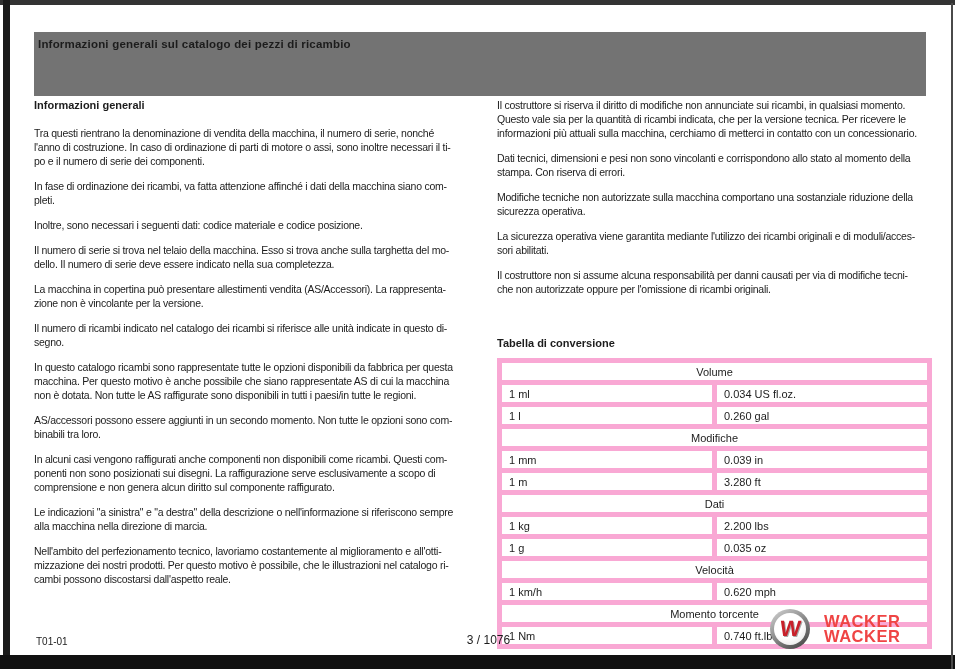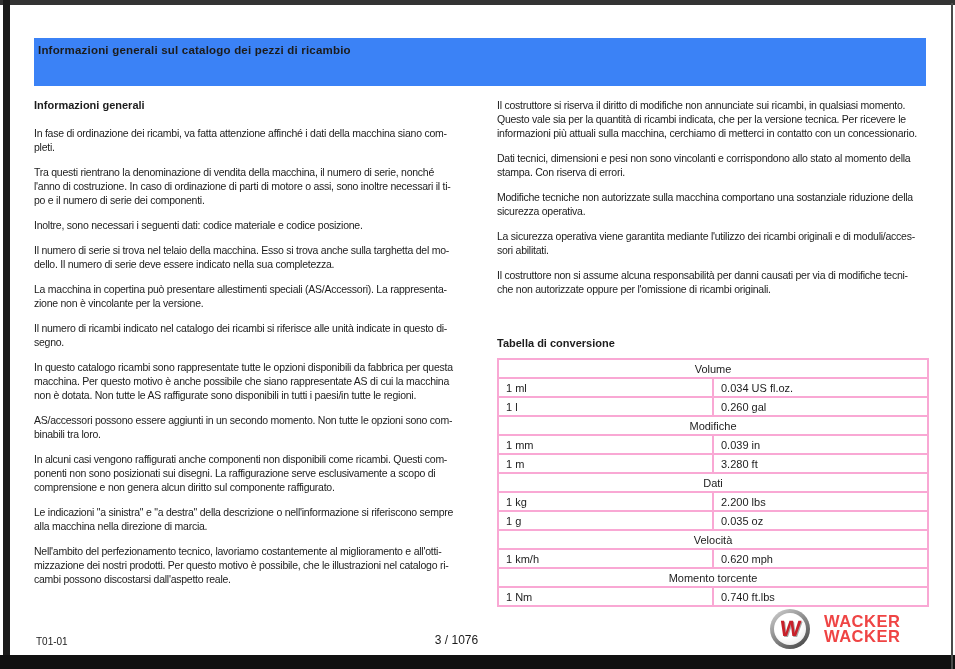--- a/index.html
+++ b/index.html
@@ -9,47 +9,47 @@
     font-family:"Liberation Sans", sans-serif;
   }
   
   .bar{position:absolute;background:#2b2b2b;}
   #bar-top{left:0;top:0;width:955px;height:5px;background:#333;}
   #bar-left{left:3px;top:0;width:7px;height:669px;background:#1b1b1b;}
   #bar-bottom{left:0;top:655px;width:955px;height:14px;background:#111;}
   #bar-right{left:951px;top:3px;width:2px;height:666px;background:#4a4a4a;}
 
   .header-bar{
-    position:absolute;left:34px;top:38px;width:892px;height:48px;
-    background:#3b82f6;
+    position:absolute;left:34px;top:32px;width:892px;height:64px;
+    background:#737373;
   }
   .header-bar .title{
     font-size:11.5px;font-weight:bold;padding:6px 0 0 4px;letter-spacing:.2px;
   }
 
   .col{position:absolute;font-size:10.5px;line-height:14px;letter-spacing:-.25px;}
   .col-left{left:34px;top:98px;width:440px;}
   .col-right{left:497px;top:98px;width:432px;}
   .col h2{font-size:11px;font-weight:bold;margin:0 0 14px 0;letter-spacing:0;}
   p.para{margin:0 0 11px 0;white-space:pre;}
 
   h3.table-heading{font-size:11px;font-weight:bold;margin:40px 0 0 0;letter-spacing:0;}
 
   table.conv{
     border-collapse:collapse;table-layout:fixed;width:430px;margin-top:8px;
     font-size:11px;letter-spacing:0;
   }
   table.conv td{
-    border:2px solid #f9a8d4;height:17px;padding:0 0 0 7px;
+    border:5px solid #f9a8d4;height:17px;padding:0 0 0 7px;
     overflow:hidden;white-space:nowrap;
   }
   table.conv td.sec{text-align:center;padding:0;}
 
   .doc-code{position:absolute;left:36px;top:636px;font-size:10px;}
-  .page-indicator{position:absolute;left:0;top:633px;width:913px;text-align:center;font-size:12px;}
+  .page-indicator{position:absolute;left:0;top:633px;width:913px;text-align:center;font-size:12px;padding-left:32px;}
 
   .logo{position:absolute;left:770px;top:606px;width:160px;height:46px;
         display:flex;align-items:center;}
   .logo-badge{width:40px;height:40px;border-radius:50%;flex:0 0 auto;
         background:linear-gradient(145deg,#d6d6d6 0%,#8f8f8f 45%,#3c3c3c 100%);
         position:relative;}
   .logo-badge-inner{position:absolute;inset:4px;border-radius:50%;
         background:radial-gradient(circle at 40% 32%,#ffffff 50%,#dfdfdf 100%);
         display:flex;align-items:center;justify-content:center;}
   .logo-w{font-size:22px;font-weight:bold;color:#c8202a;
@@ -64,29 +64,29 @@
 <div id="bar-left" class="bar"></div>
 <div id="bar-bottom" class="bar"></div>
 <div id="bar-right" class="bar"></div>
 
 <div class="header-bar">
   <div class="title">Informazioni generali sul catalogo dei pezzi di ricambio</div>
 </div>
 
 <div class="col col-left">
   <h2>Informazioni generali</h2>
-  <p class="para">In fase di ordinazione dei ricambi, va fatta attenzione affinché i dati della macchina siano com-
-pleti.</p>
   <p class="para">Tra questi rientrano la denominazione di vendita della macchina, il numero di serie, nonché
 l'anno di costruzione. In caso di ordinazione di parti di motore o assi, sono inoltre necessari il ti-
 po e il numero di serie dei componenti.</p>
+  <p class="para">In fase di ordinazione dei ricambi, va fatta attenzione affinché i dati della macchina siano com-
+pleti.</p>
   <p class="para">Inoltre, sono necessari i seguenti dati: codice materiale e codice posizione.</p>
   <p class="para">Il numero di serie si trova nel telaio della macchina. Esso si trova anche sulla targhetta del mo-
 dello. Il numero di serie deve essere indicato nella sua completezza.</p>
-  <p class="para">La macchina in copertina può presentare allestimenti speciali (AS/Accessori). La rappresenta-
+  <p class="para">La macchina in copertina può presentare allestimenti vendita (AS/Accessori). La rappresenta-
 zione non è vincolante per la versione.</p>
   <p class="para">Il numero di ricambi indicato nel catalogo dei ricambi si riferisce alle unità indicate in questo di-
 segno.</p>
   <p class="para">In questo catalogo ricambi sono rappresentate tutte le opzioni disponibili da fabbrica per questa
 macchina. Per questo motivo è anche possibile che siano rappresentate AS di cui la macchina
 non è dotata. Non tutte le AS raffigurate sono disponibili in tutti i paesi/in tutte le regioni.</p>
   <p class="para">AS/accessori possono essere aggiunti in un secondo momento. Non tutte le opzioni sono com-
 binabili tra loro.</p>
   <p class="para">In alcuni casi vengono raffigurati anche componenti non disponibili come ricambi. Questi com-
 ponenti non sono posizionati sui disegni. La raffigurazione serve esclusivamente a scopo di

